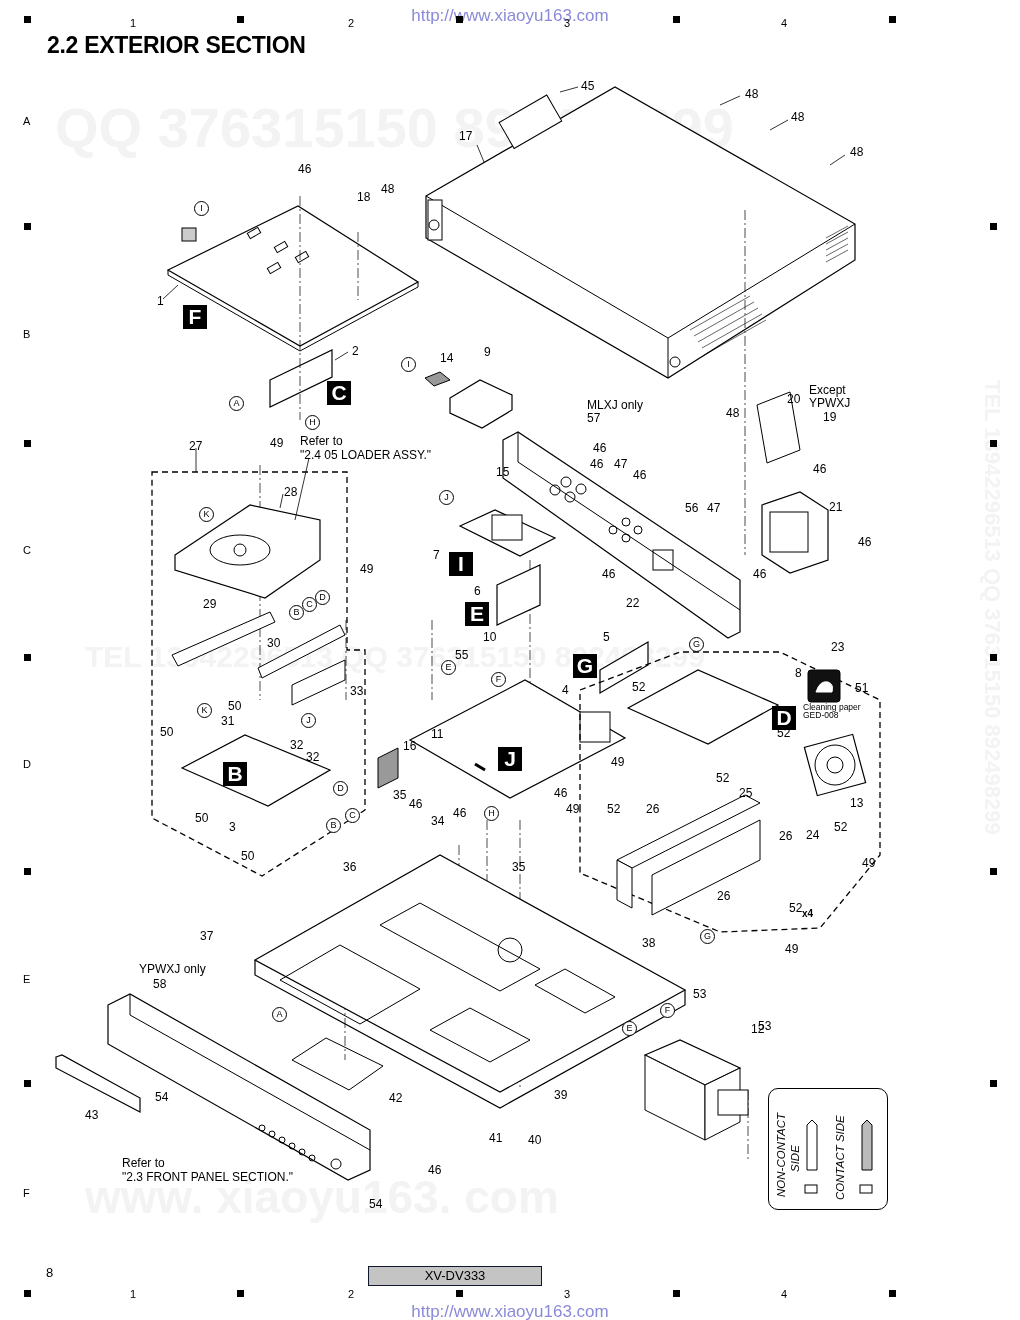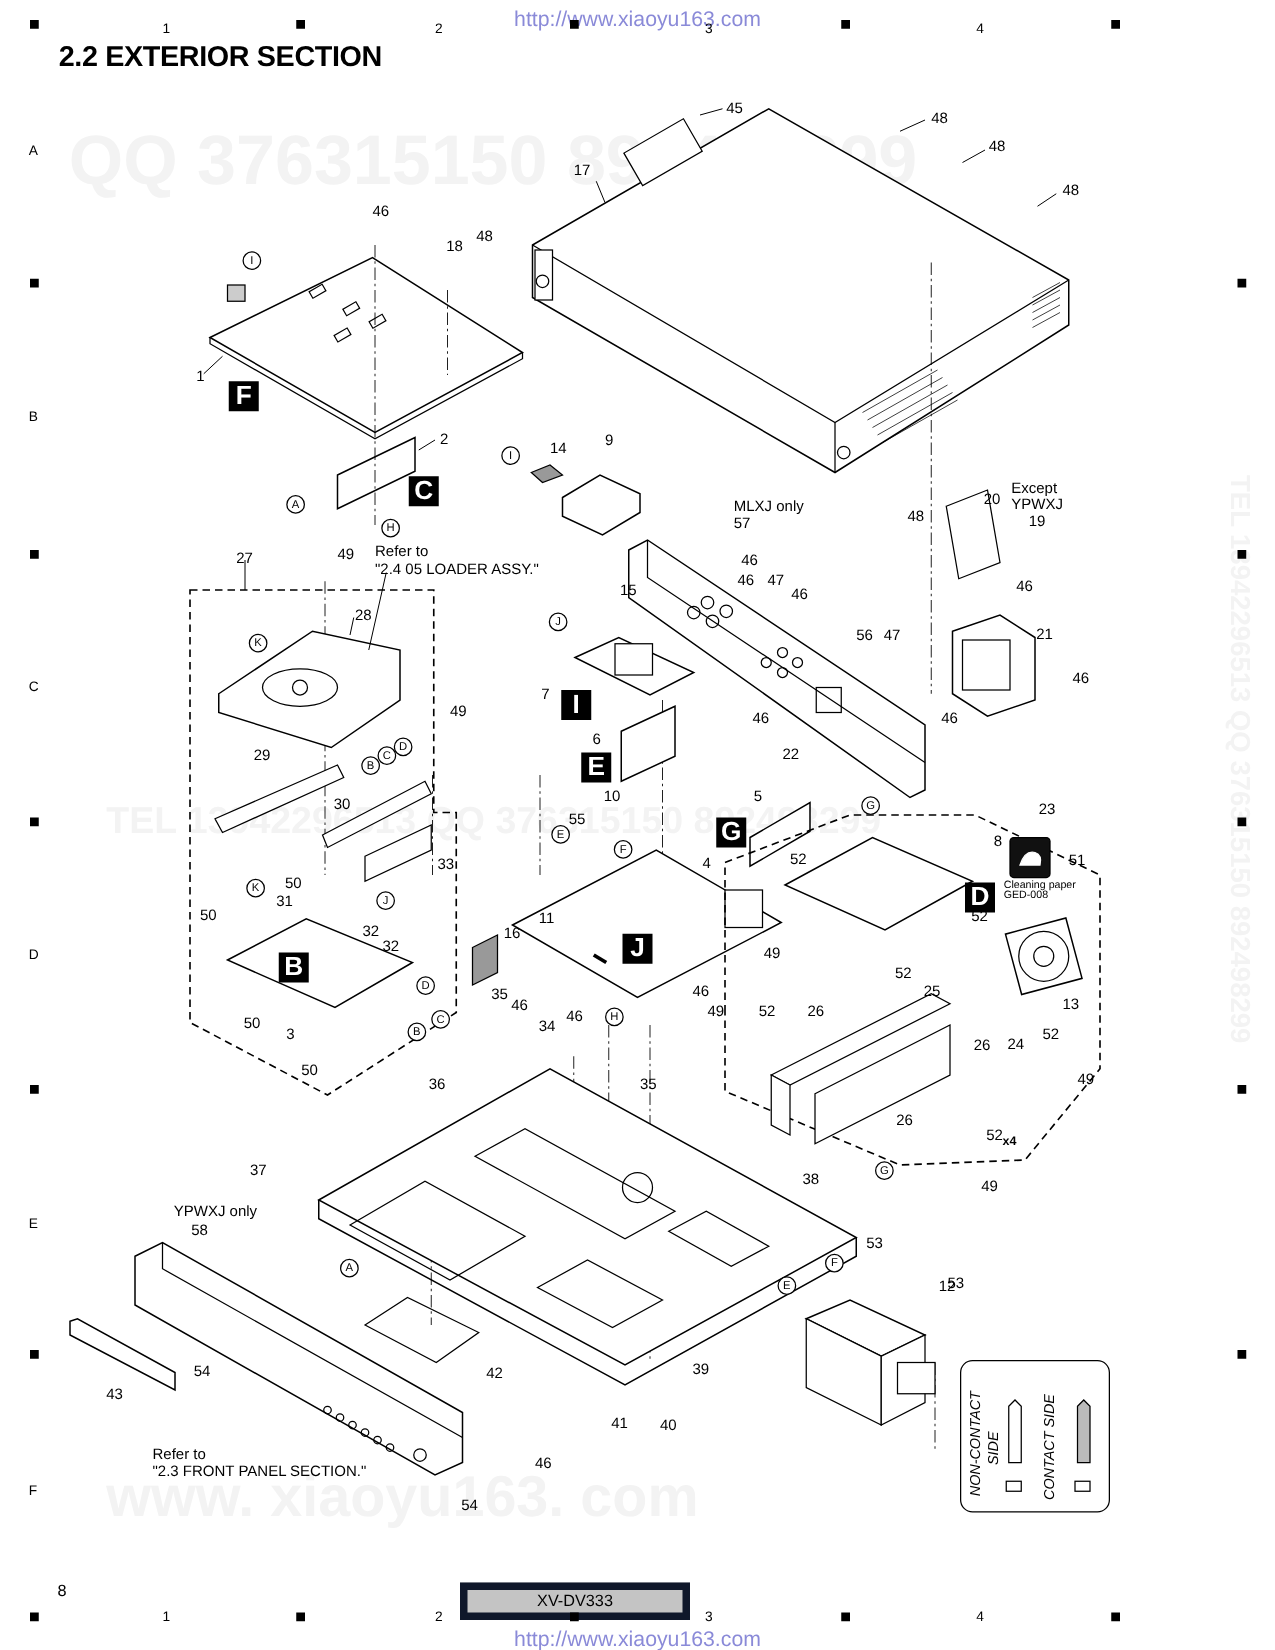--- a/index.html
+++ b/index.html
@@ -6,21 +6,21 @@
   body{width:1020px;height:1320px;position:relative;overflow:hidden;font-family:"Liberation Sans",sans-serif;color:#000;}
   .wm-url{position:absolute;left:0;width:1020px;text-align:center;color:#8a8ad8;font-size:17px;font-family:"Liberation Sans",sans-serif;}
   .title{position:absolute;left:47px;top:32px;font-size:23px;font-weight:bold;letter-spacing:-0.3px;}
   .colnum{position:absolute;font-size:11px;}
   .rowlet{position:absolute;left:23px;font-size:11px;}
   .mark{position:absolute;width:7px;height:7px;background:#000;}
   .lbl{position:absolute;font-size:12px;line-height:13px;white-space:nowrap;}
   .boxlbl{position:absolute;width:24px;height:24px;background:#000;color:#fff;font-weight:bold;font-size:21px;line-height:24px;text-align:center;}
   .circ{position:absolute;width:13px;height:13px;border:1px solid #000;border-radius:50%;font-size:9px;line-height:13px;text-align:center;background:#fff;}
   .ghost{position:absolute;font-weight:bold;color:#f3f3f3;white-space:nowrap;}
-  .model{position:absolute;left:368px;top:1266px;width:172px;height:18px;background:#c4c4c4;border:6px solid #0f172a;font-size:13px;line-height:18px;text-align:center;}
+  .model{position:absolute;left:368px;top:1266px;width:172px;height:18px;background:#c4c4c4;border:1px solid #0f172a;font-size:13px;line-height:18px;text-align:center;}
   .pagenum{position:absolute;left:46px;top:1265px;font-size:13px;}
   .legend-box{position:absolute;left:768px;top:1088px;width:118px;height:120px;border:1.5px solid #000;border-radius:10px;}
   .vtext{position:absolute;font-size:11.5px;font-style:italic;transform:rotate(-90deg);transform-origin:left top;white-space:nowrap;line-height:13px;}
   svg{position:absolute;left:0;top:0;}
 </style>
 </head>
 <body>
 
 <div class="ghost" style="left:55px;top:95px;font-size:56px;">QQ 376315150  892498299</div>
 <div class="ghost" style="left:85px;top:640px;font-size:30px;">TEL 13942296513  QQ 376315150  892498299</div>

